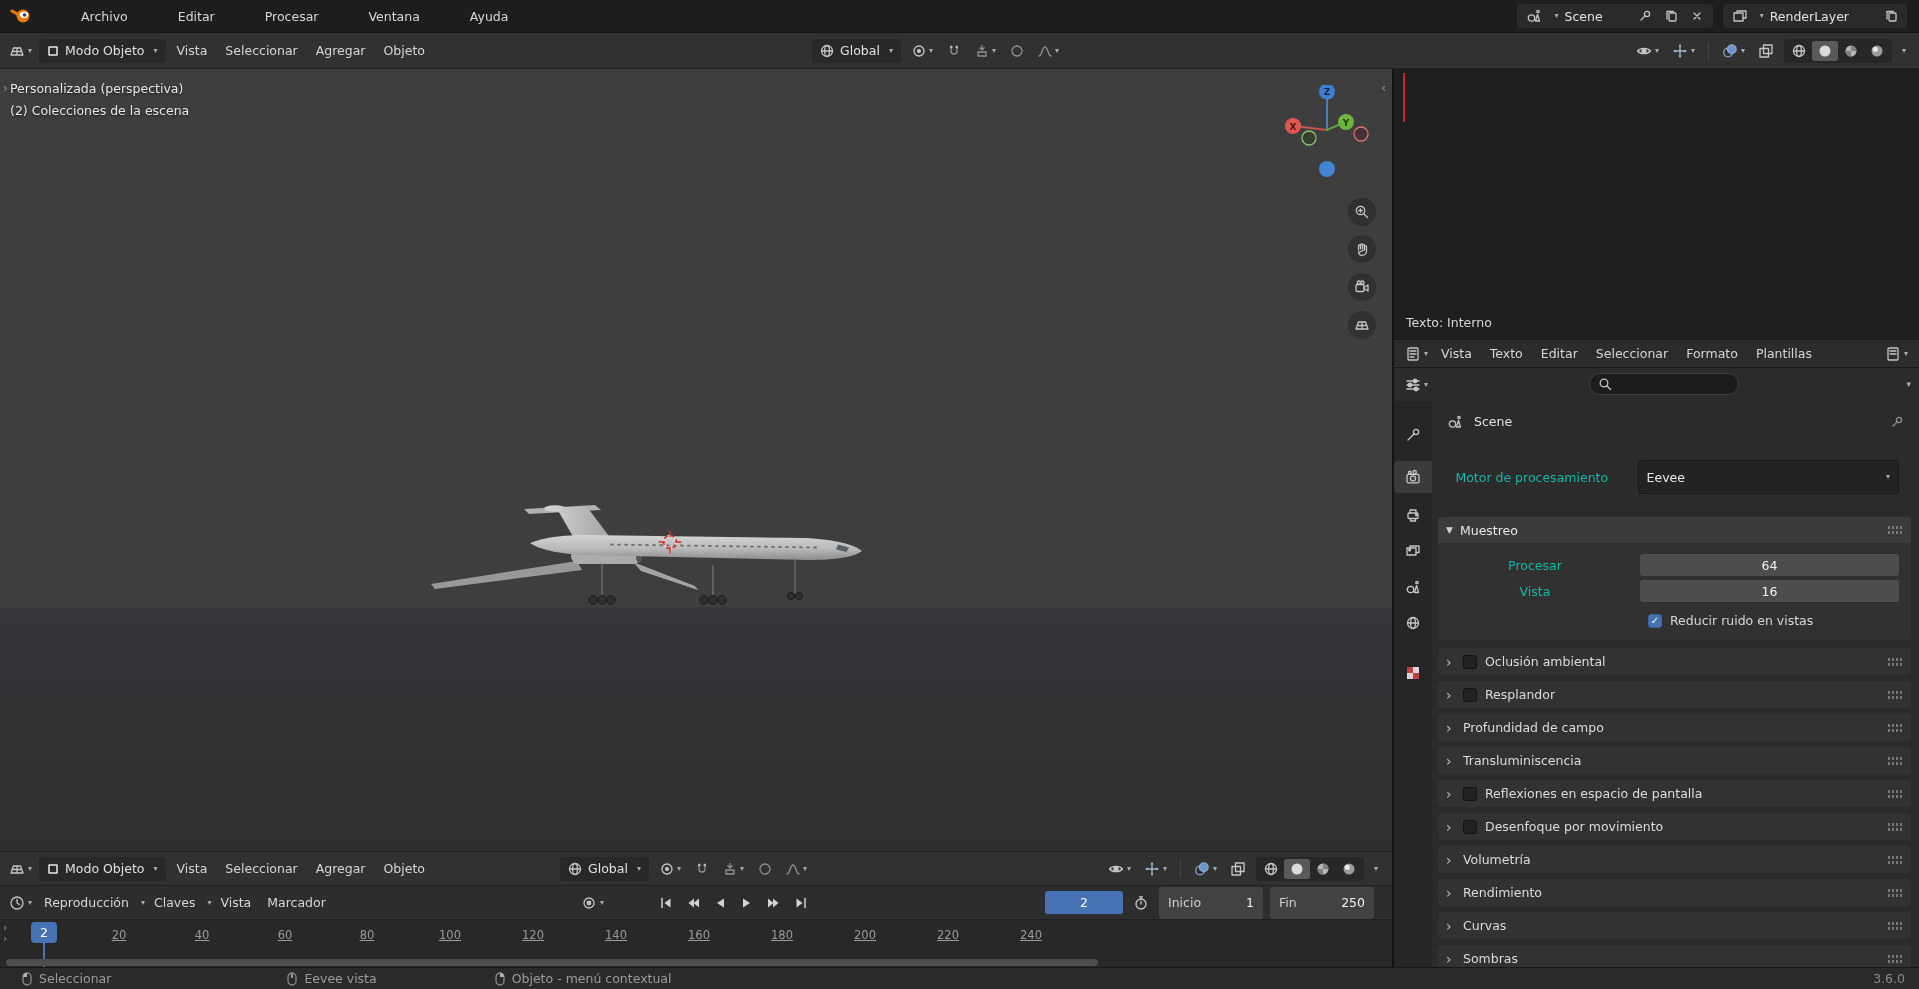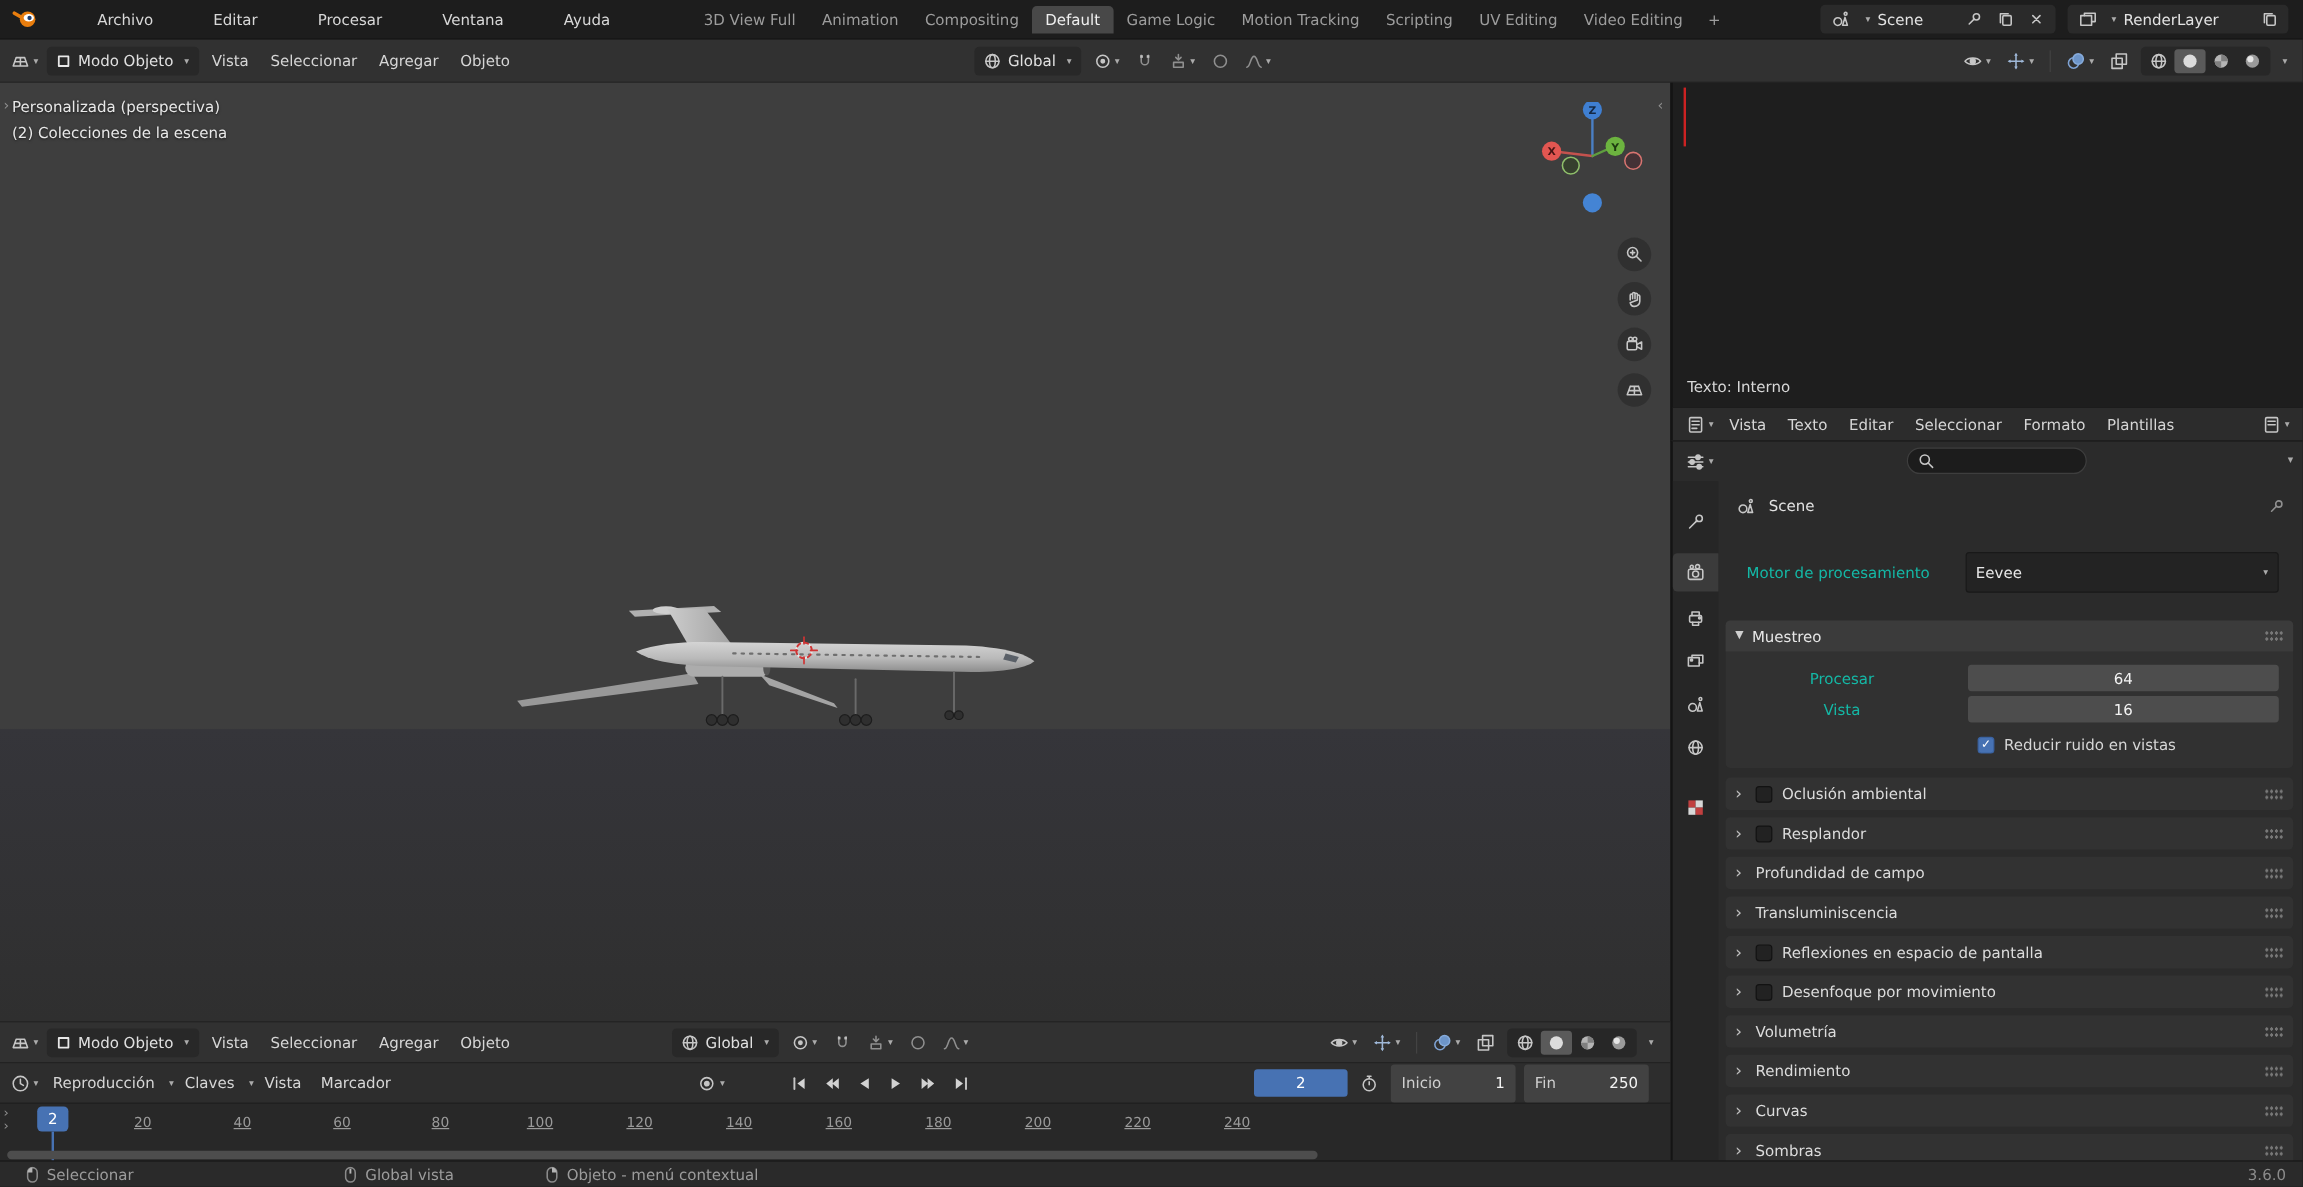--- a/index.html
+++ b/index.html
@@ -113,52 +113,40 @@
   #playhead-chip { position:absolute; left:31px; top:2px; width:26px; height:21px; background:#4772b3;
                    border-radius:4px; color:#fff; display:flex; align-items:center; justify-content:center; }
   #playhead-line { position:absolute; left:43px; top:23px; width:2px; height:25px; background:#4772b3; }
   #tl-scroll { position:absolute; left:6px; top:39px; width:1092px; height:7px; background:#4d4d4d; border-radius:4px; }
   .tl-chevs { position:absolute; left:3px; top:2px; color:#8f8f8f; font-size:11px; line-height:11px; }
 
   
   #statusbar { position:absolute; top:967px; left:0; width:1919px; height:22px; background:#2a2a2a;
                border-top:1px solid #181818; display:flex; align-items:center; color:#9c9c9c; }
   .status-item { display:flex; align-items:center; gap:7px; }
-  #status-1 { margin-left:22px; } #status-2 { margin-left:176px; } #status-3 { margin-left:77px; }
+  #status-1 { margin-left:22px; } #status-2 { margin-left:176px; } #status-3 { margin-left:118px; }
   #version { margin-left:auto; padding-right:14px; color:#8b8b8b; }
 </style>
 </head>
 <body>
 
 <div id="topbar">
   <span class="hicon" style="padding:0 8px 0 10px">
     <svg width="22" height="18" viewBox="0 0 22 18">
       <path d="M2 4 L9 8" stroke="#e87d0d" stroke-width="3"></path>
       <circle cx="13" cy="9" r="6.5" fill="#e87d0d" stroke="none"></circle>
       <ellipse cx="14" cy="7.8" rx="4.3" ry="3.1" fill="#ffffff" stroke="none"></ellipse>
       <circle cx="14.6" cy="8" r="1.8" fill="#1f3e6e" stroke="none"></circle>
     </svg>
   </span>
   <span class="menu">Archivo</span>
   <span class="menu">Editar</span>
   <span class="menu">Procesar</span>
   <span class="menu">Ventana</span>
   <span class="menu">Ayuda</span>
-  <div id="tabs">
-    <span class="tab">3D View Full</span>
-    <span class="tab">Animation</span>
-    <span class="tab">Compositing</span>
-    <span class="tab active">Default</span>
-    <span class="tab">Game Logic</span>
-    <span class="tab">Motion Tracking</span>
-    <span class="tab">Scripting</span>
-    <span class="tab">UV Editing</span>
-    <span class="tab">Video Editing</span>
-    <span class="tab-add">+</span>
-  </div>
   <div id="topbar-right">
     <div class="id-widget">
       <span class="hicon">
         <svg class="i16" viewBox="0 0 16 16">
             <circle cx="5.5" cy="10" r="3.2"></circle>
             <path d="M9.5 13 L11.5 6.5 L13.5 13 Z"></path>
             <circle cx="12" cy="3.5" r="1.2"></circle>
           </svg>
       </span>
         <span class="chev">▾</span>
@@ -870,21 +858,21 @@
         <rect x="1" y="1" width="8" height="12" rx="4" stroke="#8a8a8a"></rect>
         <path d="M1 5 A4 4 0 0 1 5 1 V5 Z" fill="#b5b5b5" stroke="none"></path>
       </svg>
     <span>Seleccionar</span>
   </span>
   <span class="status-item" id="status-2">
     <svg width="10" height="14" viewBox="0 0 10 14">
         <rect x="1" y="1" width="8" height="12" rx="4" stroke="#8a8a8a"></rect>
         <rect x="4.2" y="2" width="1.6" height="4" fill="#b5b5b5" stroke="none"></rect>
       </svg>
-    <span>Global vista</span>
+    <span>Eevee vista</span>
   </span>
   <span class="status-item" id="status-3">
     <svg width="10" height="14" viewBox="0 0 10 14">
         <rect x="1" y="1" width="8" height="12" rx="4" stroke="#8a8a8a"></rect>
         <path d="M9 5 A4 4 0 0 0 5 1 V5 Z" fill="#b5b5b5" stroke="none"></path>
       </svg>
     <span>Objeto - menú contextual</span>
   </span>
   <span id="version">3.6.0</span>
 </div>

